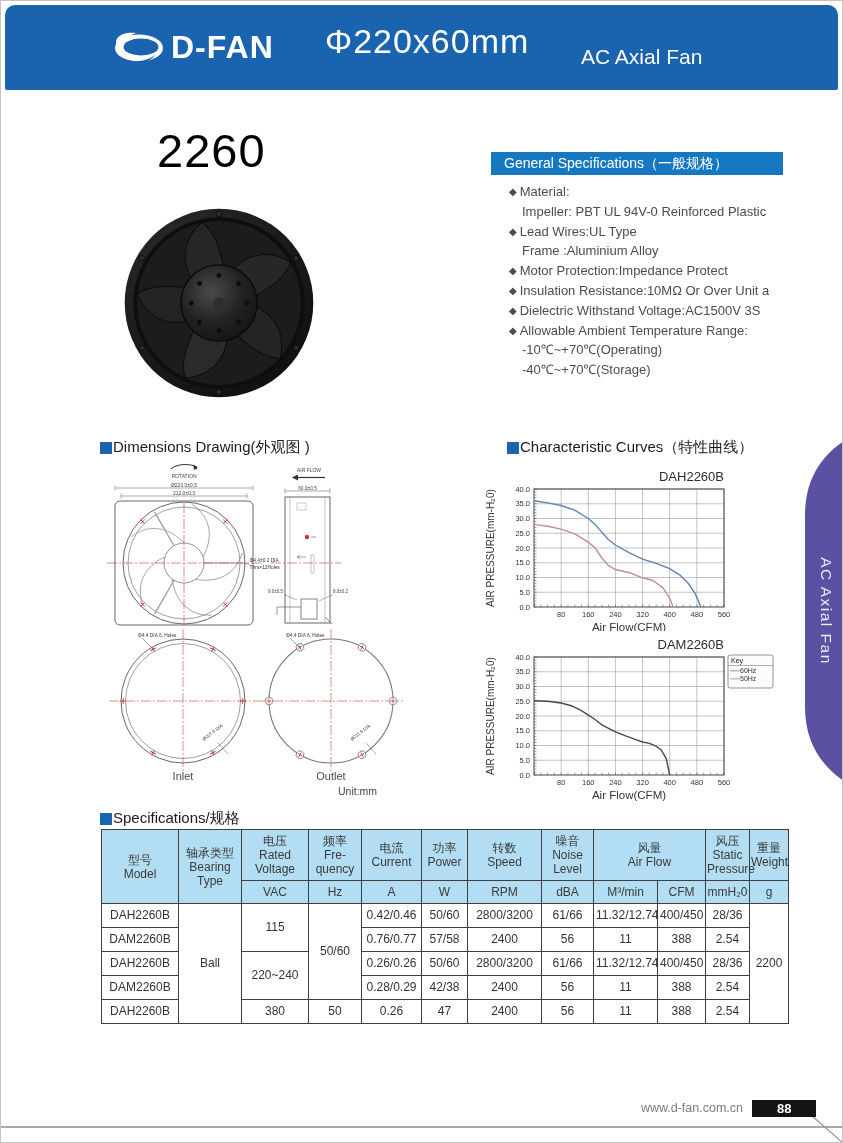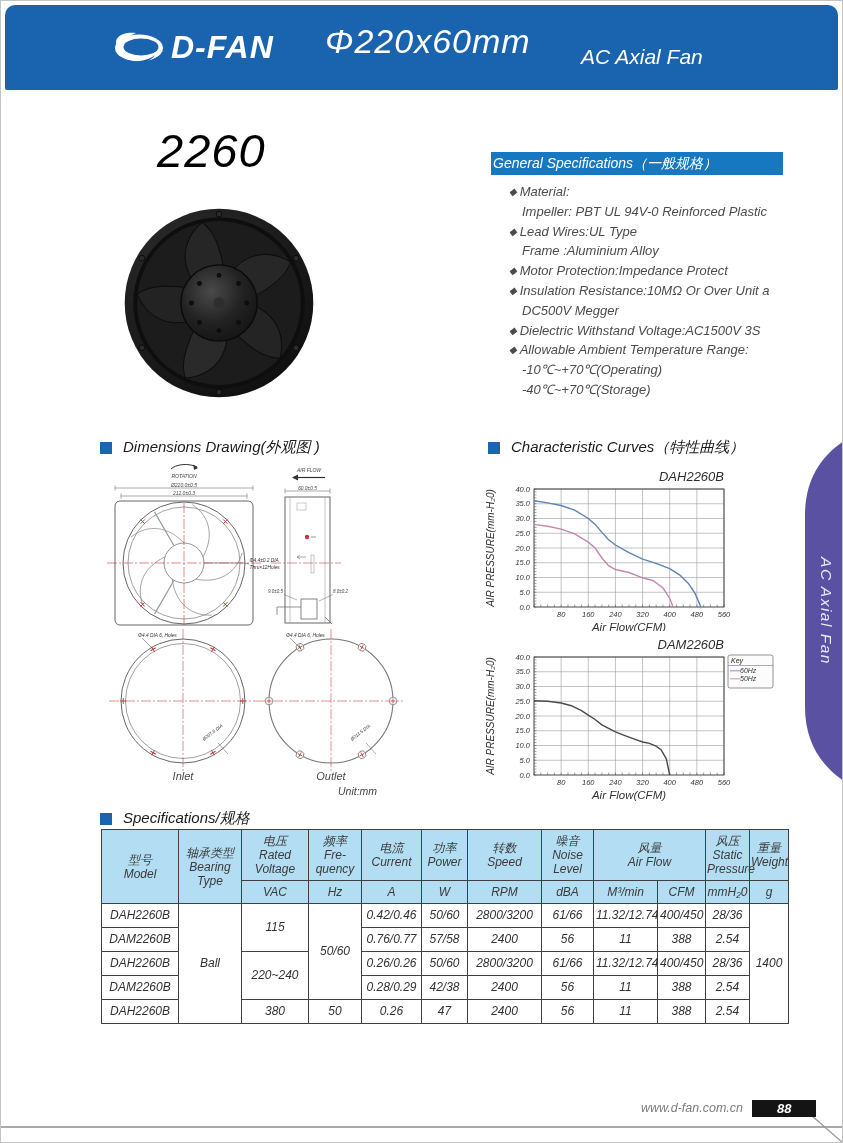--- a/index.html
+++ b/index.html
@@ -1,38 +1,38 @@
 <!DOCTYPE html>
 <html><head>
 <meta charset="utf-8">
 <style>
   html,body{margin:0;padding:0;background:#e9e9e9;}
   body{font-family:"Liberation Sans", sans-serif;}
   .page{position:relative;width:843px;height:1143px;background:#fff;margin:0 auto;
-        border:1px solid #c3c3c3;box-sizing:border-box;overflow:hidden;font-style:italic;}
+        border:1px solid #c3c3c3;box-sizing:border-box;overflow:hidden;}
   .abs{position:absolute;}
   svg{font-family:"Liberation Sans", sans-serif;}
   
   .topbar{position:absolute;top:4px;left:4px;width:833px;height:85px;background:#1a63ae;
           border-radius:10px 10px 2px 2px;}
   .topbar .brand{position:absolute;left:166px;top:24px;font-size:32px;font-weight:bold;
           color:#fff;letter-spacing:1px;}
   .topbar .size{position:absolute;left:320px;top:17px;font-size:34px;color:#fff;letter-spacing:1px;}
   .topbar .cat{position:absolute;left:576px;top:40px;font-size:21px;color:#fff;}
   
   .series{position:absolute;left:156px;top:122px;font-size:47px;color:#000000;letter-spacing:1px;}
   
   .gs-bar{position:absolute;left:490px;top:151px;width:292px;height:23px;background:#1778c2;
-          color:#fff;font-size:14px;line-height:23px;padding-left:2px;box-sizing:border-box;}
+          color:#fff;font-size:14px;line-height:23px;padding-left:13px;box-sizing:border-box;}
   .gs-list{position:absolute;left:491px;top:181px;width:302px;font-size:13px;color:#4c4c4c;margin-left:17px;}
   .gs-item{line-height:19.8px;white-space:nowrap;}
   .gs-item .dia{font-size:10px;margin-right:3px;vertical-align:1px;}
   .gs-item.indent{padding-left:13px;}
   
-  .sec-title{position:absolute;display:flex;align-items:center;gap:11px;font-size:15px;color:#1b1b1b;}
+  .sec-title{position:absolute;display:flex;align-items:center;gap:1px;font-size:15px;color:#1b1b1b;}
   .sec-title .sq{width:12px;height:12px;background:#1b65ae;flex:0 0 auto;}
   
   .spec-table{position:absolute;left:100px;top:828px;border-collapse:collapse;table-layout:fixed;
           width:687px;font-size:12px;color:#333;}
   .spec-table th,.spec-table td{border:1px solid #3f3f3f;text-align:center;vertical-align:middle;}
   .spec-table th{background:#b3ddf2;font-weight:normal;white-space:pre-line;line-height:14px;
           padding:4px 1px;color:#3b3b3b;font-size:12px;}
   .spec-table td{padding:4px 2px;line-height:15px;background:#fff;}
   
   .site{position:absolute;left:600px;top:1100px;width:142px;text-align:right;
@@ -105,32 +105,31 @@
   </svg>
 
   <div class="gs-bar">General Specifications（一般规格）</div>
   <div class="gs-list">
     <div class="gs-item"><span class="dia">◆</span><span>Material:</span></div>
     <div class="gs-item indent"><span>Impeller: PBT UL 94V-0 Reinforced Plastic</span></div>
     <div class="gs-item"><span class="dia">◆</span><span>Lead Wires:UL Type</span></div>
     <div class="gs-item indent"><span>Frame :Aluminium Alloy</span></div>
     <div class="gs-item"><span class="dia">◆</span><span>Motor Protection:Impedance Protect</span></div>
     <div class="gs-item"><span class="dia">◆</span><span>Insulation Resistance:10MΩ Or Over Unit a</span></div>
-    <div class="gs-item indent"><span>DC500V Megger</span></div>
     <div class="gs-item"><span class="dia">◆</span><span>Dielectric Withstand Voltage:AC1500V 3S</span></div>
     <div class="gs-item"><span class="dia">◆</span><span>Allowable Ambient Temperature Range:</span></div>
     <div class="gs-item indent"><span>-10℃~+70℃(Operating)</span></div>
     <div class="gs-item indent"><span>-40℃~+70℃(Storage)</span></div>
   </div>
 
   <div class="sec-title" style="left:99px;top:437px">
     <span class="sq"></span>
     <span>Dimensions Drawing(外观图 )</span>
   </div>
-  <div class="sec-title" style="left:487px;top:437px">
+  <div class="sec-title" style="left:506px;top:437px">
     <span class="sq"></span>
     <span>Characteristic Curves（特性曲线）</span>
   </div>
 
   <svg class="abs" style="left:100px;top:456px" width="300" height="180" viewBox="0 0 300 180">
     <path d="M70,12 A16,8 0 0 1 96,10" fill="none" stroke="#333" stroke-width="1"></path>
     <path d="M97,11 l-5,-3.5 l1.2,5.5 z" fill="#333"></path>
     <text x="83" y="21" font-size="5" text-anchor="middle" fill="#444">ROTATION</text>
     <line x1="14" y1="31" x2="152" y2="31" stroke="#555" stroke-width="0.5"></line>
     <line x1="14" y1="28.5" x2="14" y2="33.5" stroke="#555" stroke-width="0.5"></line>
@@ -570,21 +569,21 @@
         <td rowspan="5">Ball</td>
         <td rowspan="2">115</td>
         <td rowspan="4">50/60</td>
         <td>0.42/0.46</td>
         <td>50/60</td>
         <td>2800/3200</td>
         <td>61/66</td>
         <td>11.32/12.74</td>
         <td>400/450</td>
         <td>28/36</td>
-        <td rowspan="5">1400</td>
+        <td rowspan="5">2200</td>
       </tr>
       <tr>
         <td>DAM2260B</td>
         <td>0.76/0.77</td>
         <td>57/58</td>
         <td>2400</td>
         <td>56</td>
         <td>11</td>
         <td>388</td>
         <td>2.54</td>

